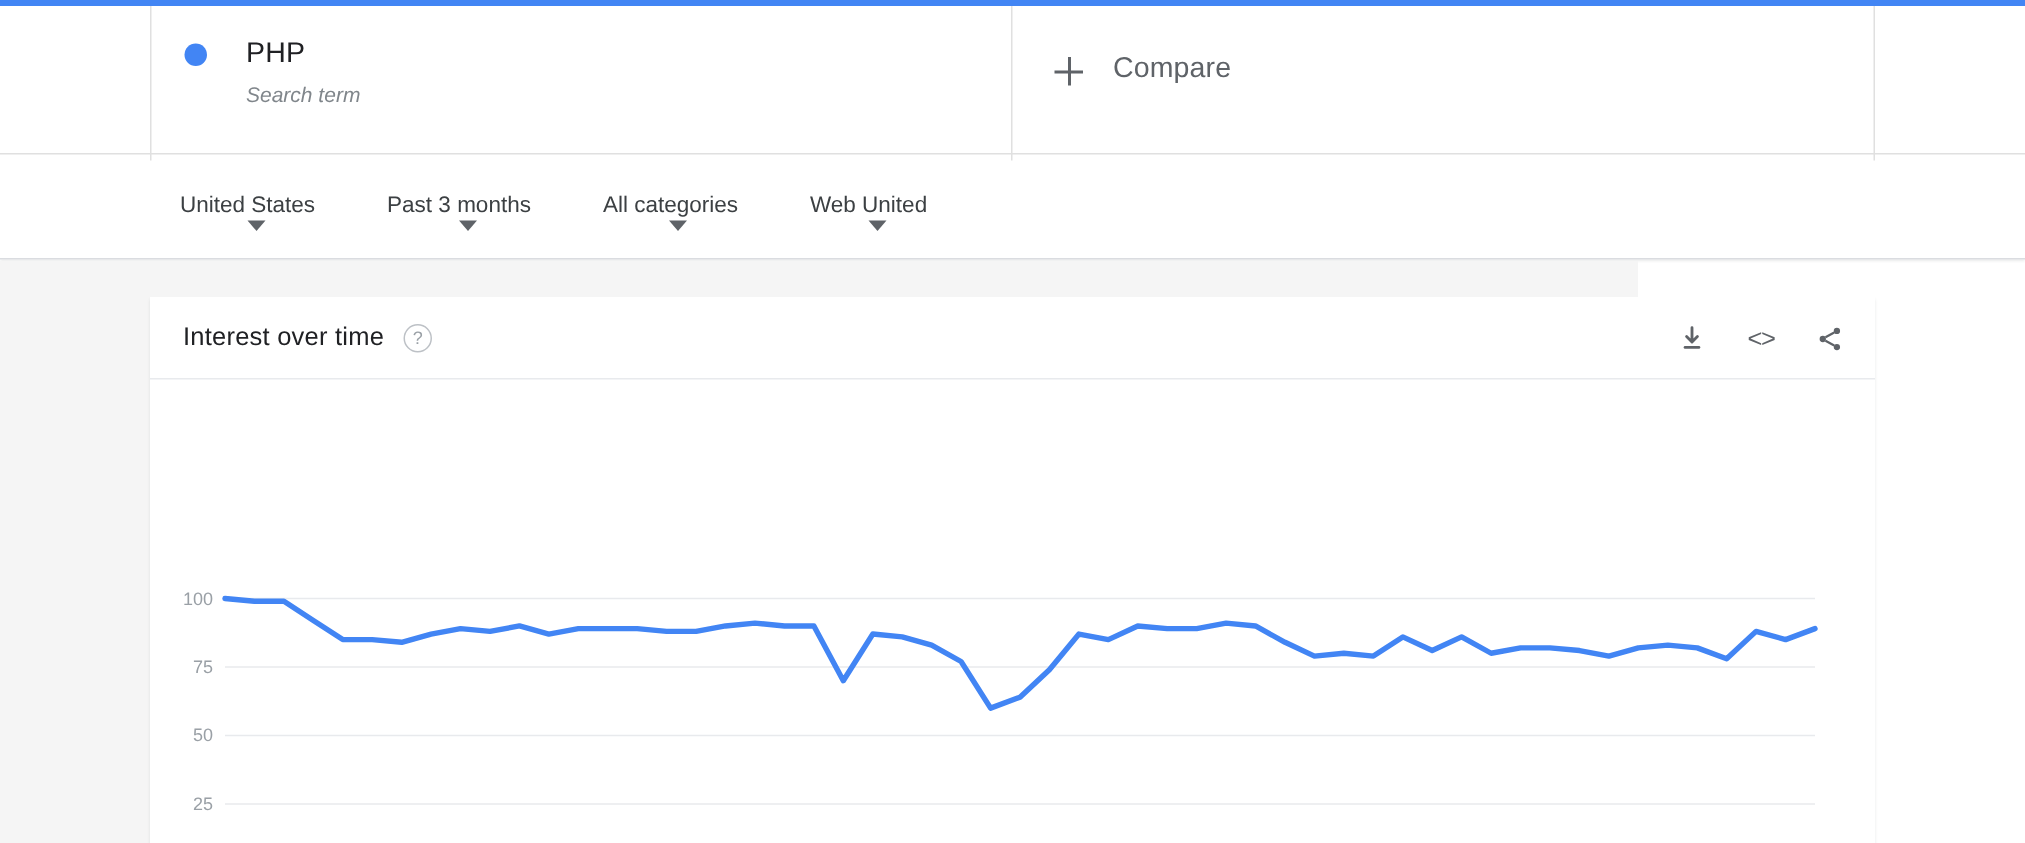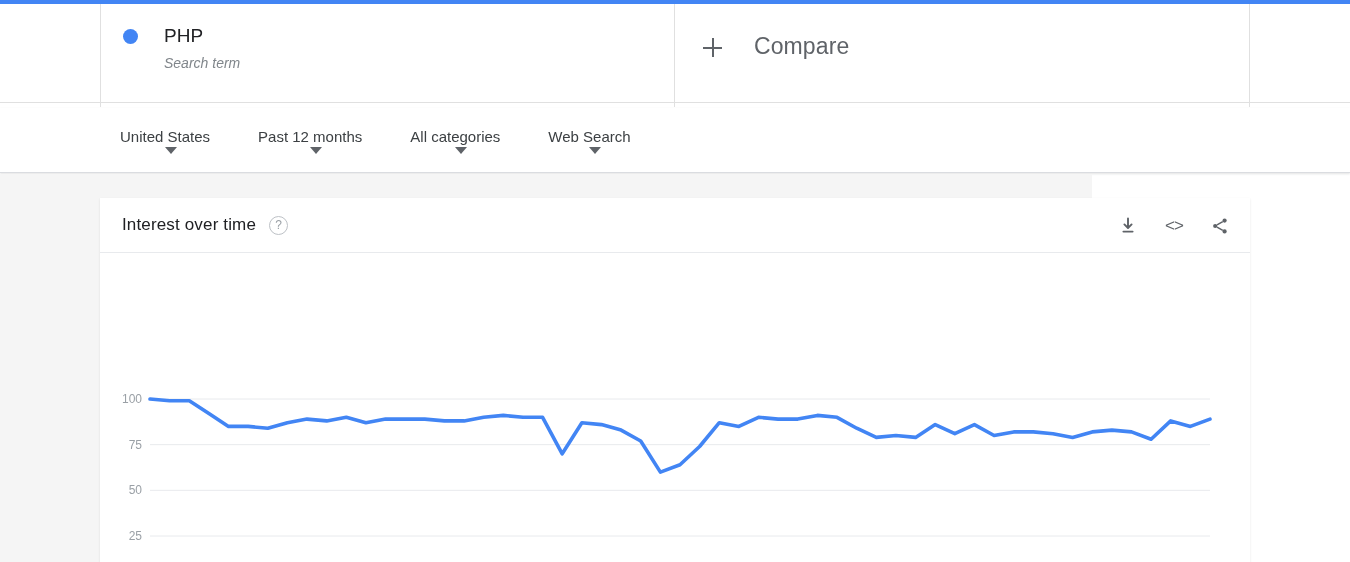--- a/index.html
+++ b/index.html
@@ -84,22 +84,22 @@
     margin-top: 3px;
   }
   .plus-icon::before, .plus-icon::after {
     content: "";
     position: absolute;
     background: #5f6368;
   }
   .plus-icon::before { left: 0; top: 9px; width: 19px; height: 1.6px; }
   .plus-icon::after  { top: 0; left: 9px; height: 19px; width: 1.6px; }
   .compare-label {
-    margin-left: 32px;
-    font-size: 23px;
+    margin-left: 20px;
+    font-size: 19px;
     color: #5f6368;
     line-height: 22px;
     letter-spacing: .1px;
   }
 
   
   .filter-bar {
     position: absolute;
     top: 108px; left: 0;
     width: 1350px; height: 65px;
@@ -243,31 +243,31 @@
 
   <div class="filter-bar">
     <div class="filters">
 
       <div class="filter">
         <span class="filter-text">United States</span>
         <span class="caret"></span>
       </div>
 
       <div class="filter">
-        <span class="filter-text">Past 12 months</span>
+        <span class="filter-text">Past 3 months</span>
         <span class="caret"></span>
       </div>
 
       <div class="filter">
         <span class="filter-text">All categories</span>
         <span class="caret"></span>
       </div>
 
       <div class="filter">
-        <span class="filter-text">Web Search</span>
+        <span class="filter-text">Web United</span>
         <span class="caret"></span>
       </div>
 
     </div>
   </div>
 
   <div class="body-area">
 
     <div class="chart-card">
 

